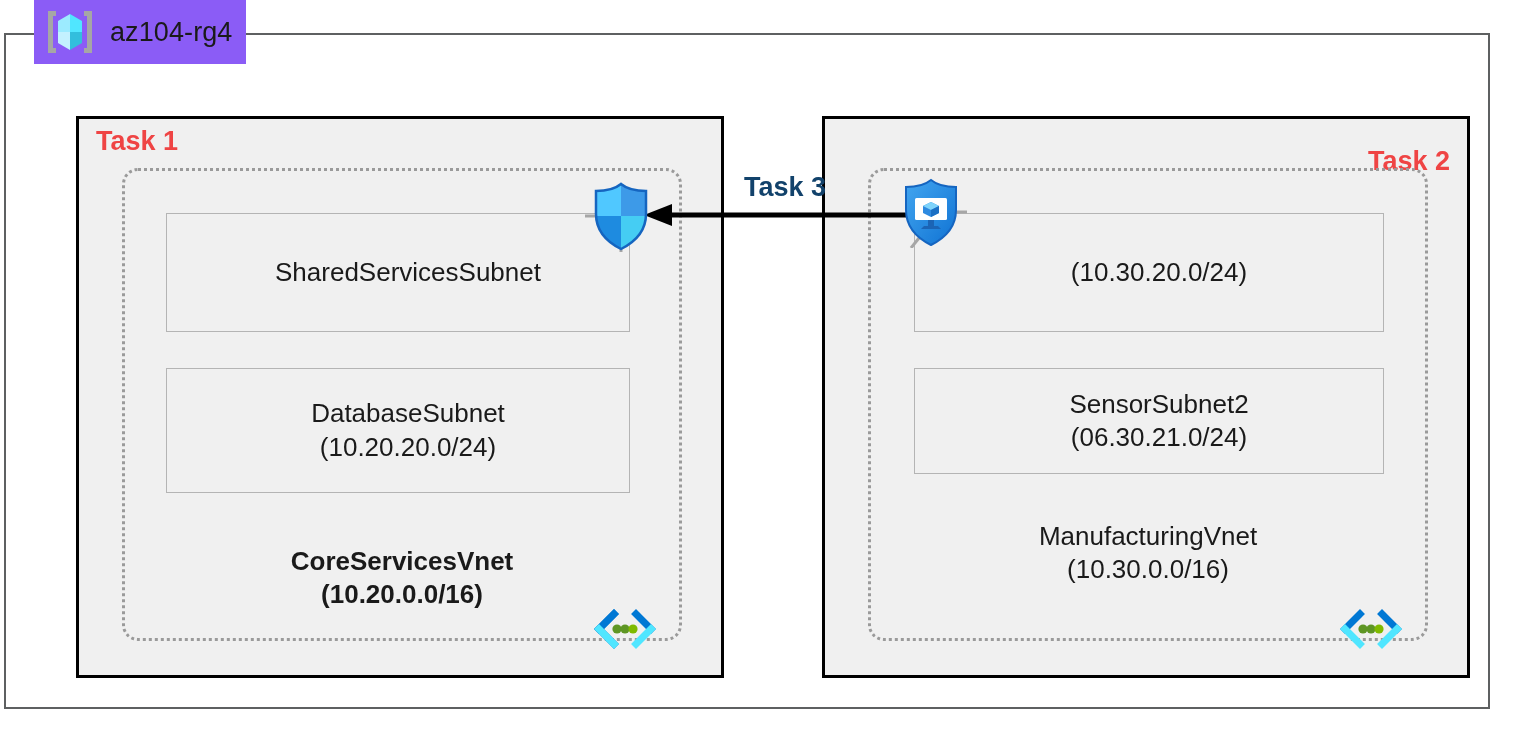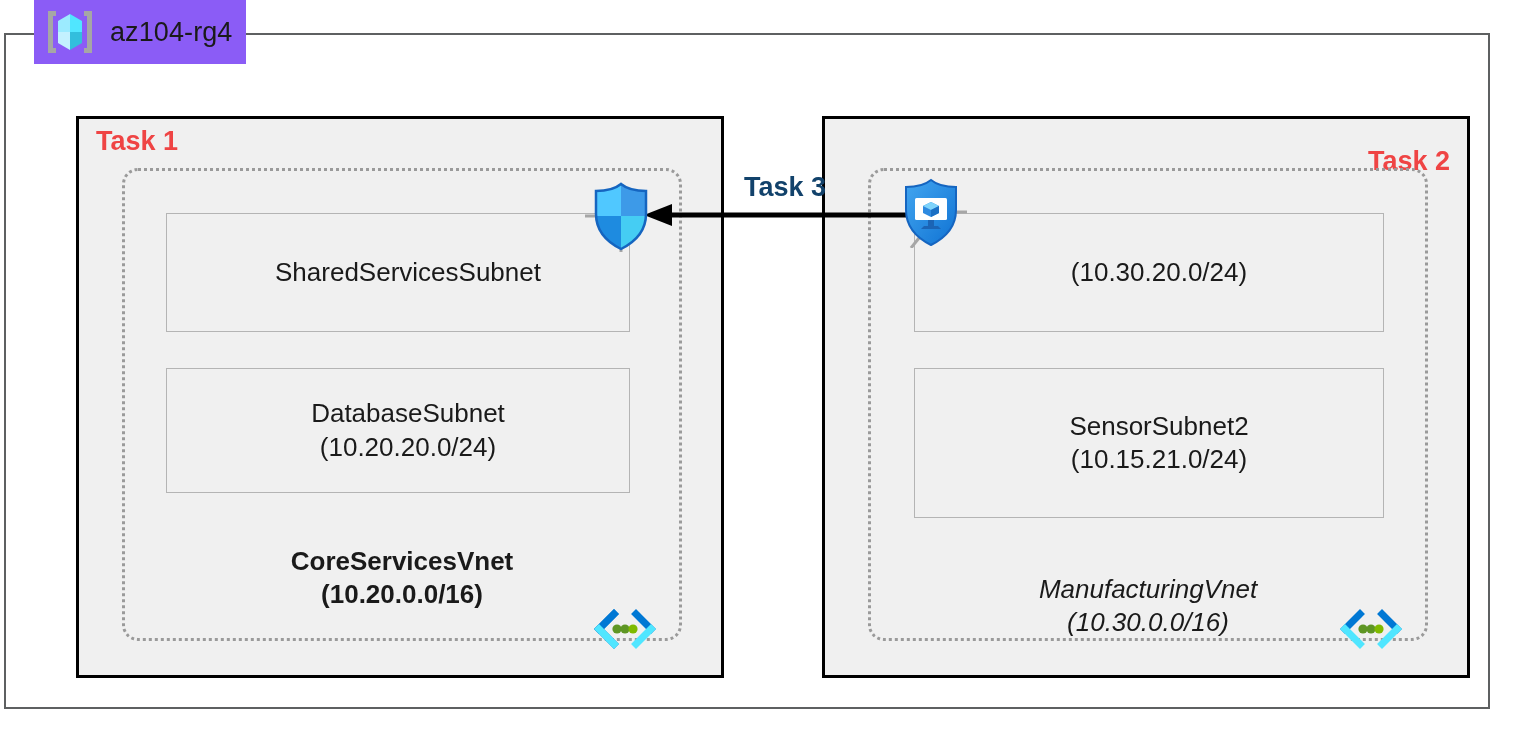--- a/index.html
+++ b/index.html
@@ -96,30 +96,30 @@
   .subnet-name, .subnet-cidr, .vnet-name, .vnet-cidr {
     font-size: 26px;
     color: #1a1a1a;
     line-height: 1.28;
     white-space: nowrap;
   }
 
   #subnet-1-1 { left: 166px; top: 213px; width: 464px; height: 119px; }
   #subnet-1-2 { left: 166px; top: 368px; width: 464px; height: 125px; }
   #subnet-2-1 { left: 914px; top: 213px; width: 470px; height: 119px; }
-  #subnet-2-2 { left: 914px; top: 368px; width: 470px; height: 150px; }
+  #subnet-2-2 { left: 914px; top: 368px; width: 470px; height: 106px; }
 
   
   .vnet-caption {
     position: absolute;
     text-align: center;
     width: 560px;
   }
   #vnet-caption-1 { left: 122px; top: 545px; font-weight: bold; }
-  #vnet-caption-2 { left: 868px; top: 573px; font-style: italic; }
+  #vnet-caption-2 { left: 868px; top: 520px; }
 
   
   .vnet-corner-icon {
     position: absolute;
     width: 62px;
     height: 40px;
   }
   #vnet-icon-1 { left: 594px; top: 609px; }
   #vnet-icon-2 { left: 1340px; top: 609px; }
 
@@ -217,21 +217,21 @@
 <div class="task-label right" style="right:77px; top:126px;margin-top:20px;">Task 2</div>
 
 <div class="vnet-box" id="vnet-box-2"></div>
 
 <div class="subnet-box" id="subnet-2-1">
   <span class="subnet-cidr">(10.30.20.0/24)</span>
 </div>
 
 <div class="subnet-box" id="subnet-2-2">
   <span class="subnet-name">SensorSubnet2</span>
-  <span class="subnet-cidr">(10.15.21.0/24)</span>
+  <span class="subnet-cidr">(06.30.21.0/24)</span>
 </div>
 
 <div class="vnet-caption" id="vnet-caption-2">
   <div class="vnet-name">ManufacturingVnet</div>
   <div class="vnet-cidr">(10.30.0.0/16)</div>
 </div>
 
 <span class="vnet-corner-icon" id="vnet-icon-2">
   <svg viewBox="0 0 62 40" width="62" height="40" xmlns="http://www.w3.org/2000/svg">
     <g stroke-linecap="square">

